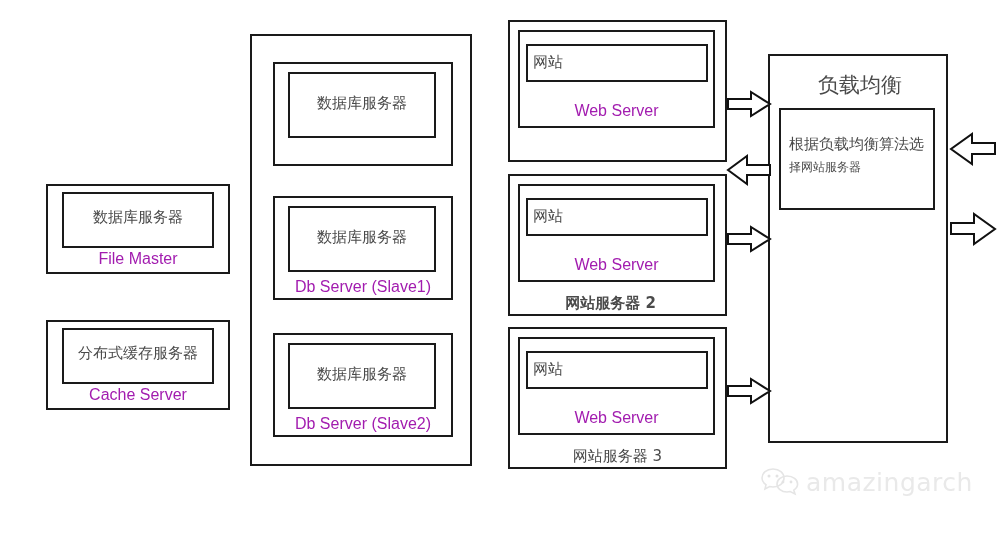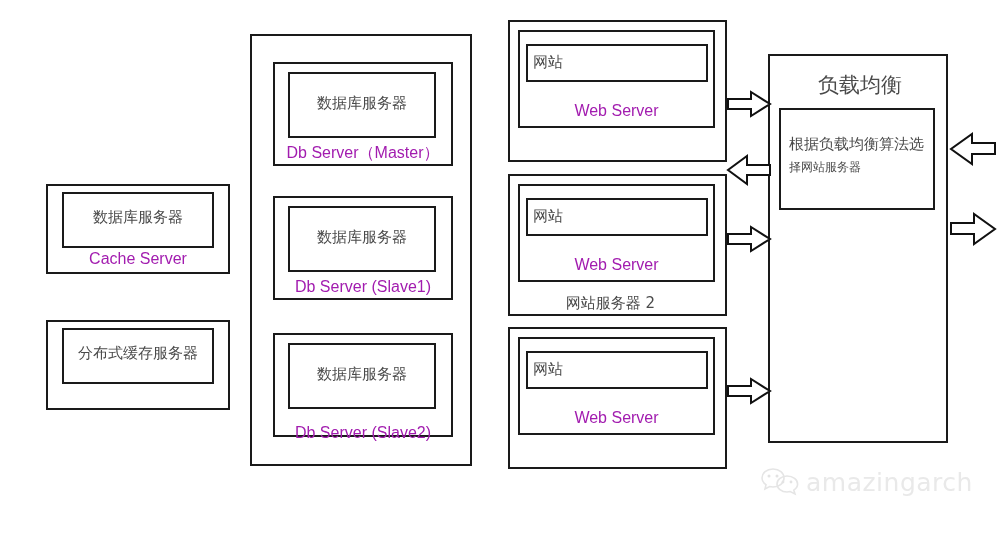--- a/index.html
+++ b/index.html
@@ -74,61 +74,62 @@
   #watermark svg { display: block; }
 </style>
 </head>
 <body>
 
 <div id="canvas">
 
   <div class="box" style="left:46px; top:184px; width:184px; height:90px;"></div>
   <div class="box" style="left:62px; top:192px; width:152px; height:56px;"></div>
   <div class="label label-cn center" style="left:62px; top:208px; width:152px; font-size:15px;">数据库服务器</div>
-  <div class="label label-en center" style="left:46px; top:249px; width:184px; font-size:16px;">Cache Server</div>
+  <div class="label label-en center" style="left:46px; top:249px; width:184px; font-size:16px;">File Master</div>
 
   <div class="box" style="left:46px; top:320px; width:184px; height:90px;"></div>
   <div class="box" style="left:62px; top:328px; width:152px; height:56px;"></div>
   <div class="label label-cn center" style="left:62px; top:344px; width:152px; font-size:15px;">分布式缓存服务器</div>
+  <div class="label label-en center" style="left:46px; top:385px; width:184px; font-size:16px;">Cache Server</div>
 
   <div class="box" style="left:250px; top:34px; width:222px; height:432px;"></div>
 
   <div class="box" style="left:273px; top:62px; width:180px; height:104px;"></div>
   <div class="box" style="left:288px; top:72px; width:148px; height:66px;"></div>
   <div class="label label-cn center" style="left:288px; top:94px; width:148px; font-size:15px;">数据库服务器</div>
-  <div class="label label-en center" style="left:273px; top:143px; width:180px; font-size:16px;">Db  Server（Master）</div>
 
   <div class="box" style="left:273px; top:196px; width:180px; height:104px;"></div>
   <div class="box" style="left:288px; top:206px; width:148px; height:66px;"></div>
   <div class="label label-cn center" style="left:288px; top:228px; width:148px; font-size:15px;">数据库服务器</div>
   <div class="label label-en center" style="left:273px; top:277px; width:180px; font-size:16px;">Db  Server (Slave1)</div>
 
   <div class="box" style="left:273px; top:333px; width:180px; height:104px;"></div>
   <div class="box" style="left:288px; top:343px; width:148px; height:66px;"></div>
   <div class="label label-cn center" style="left:288px; top:365px; width:148px; font-size:15px;">数据库服务器</div>
-  <div class="label label-en center" style="left:273px; top:414px; width:180px; font-size:16px;margin-top:9px;">Db  Server (Slave2)</div>
+  <div class="label label-en center" style="left:273px; top:414px; width:180px; font-size:16px;">Db  Server (Slave2)</div>
 
   <div class="box" style="left:508px; top:20px; width:219px; height:142px;"></div>
   <div class="box" style="left:518px; top:30px; width:197px; height:98px;"></div>
   <div class="box" style="left:526px; top:44px; width:182px; height:38px;"></div>
   <div class="label label-cn" style="left:533px; top:53px; font-size:15px;">网站</div>
   <div class="label label-en center" style="left:518px; top:101px; width:197px; font-size:16px;">Web Server</div>
 
   <div class="box" style="left:508px; top:174px; width:219px; height:142px;"></div>
   <div class="box" style="left:518px; top:184px; width:197px; height:98px;"></div>
   <div class="box" style="left:526px; top:198px; width:182px; height:38px;"></div>
   <div class="label label-cn" style="left:533px; top:207px; font-size:15px;">网站</div>
   <div class="label label-en center" style="left:518px; top:255px; width:197px; font-size:16px;">Web Server</div>
-  <div class="label label-cn center" style="left:508px; top:294px; width:205px; font-size:15px;">网站服务器 2</div>
+  <div class="label label-cn center" style="left:508px; top:294px; width:205px; font-size:15px;font-weight:bold;">网站服务器 2</div>
 
   <div class="box" style="left:508px; top:327px; width:219px; height:142px;"></div>
   <div class="box" style="left:518px; top:337px; width:197px; height:98px;"></div>
   <div class="box" style="left:526px; top:351px; width:182px; height:38px;"></div>
   <div class="label label-cn" style="left:533px; top:360px; font-size:15px;">网站</div>
   <div class="label label-en center" style="left:518px; top:408px; width:197px; font-size:16px;">Web Server</div>
+  <div class="label label-cn center" style="left:508px; top:447px; width:219px; font-size:15px;">网站服务器 3</div>
 
   <div class="box" style="left:768px; top:54px; width:180px; height:389px;"></div>
   <div class="label label-cn center" style="left:768px; top:74px; width:184px; font-size:21px;font-family:Liberation Mono, monospace;">负载均衡</div>
   <div class="box" style="left:779px; top:108px; width:156px; height:102px;"></div>
   <div class="label label-cn" style="left:789px; top:135px; font-size:15px;">根据负载均衡算法选</div>
   <div class="label label-cn" style="left:789px; top:160px; font-size:12px;">择网站服务器</div>
 
   <div class="arrow" style="left:727px; top:91px;">
     <svg width="44" height="26" viewBox="0 0 44 26">
       <polygon points="1,8 24,8 24,1 43,13 24,25 24,18 1,18"></polygon>

